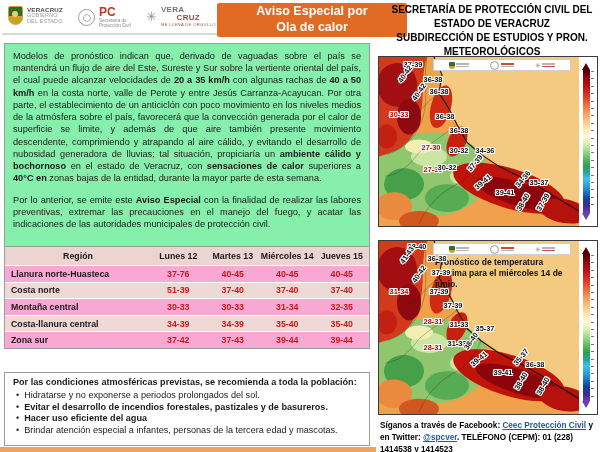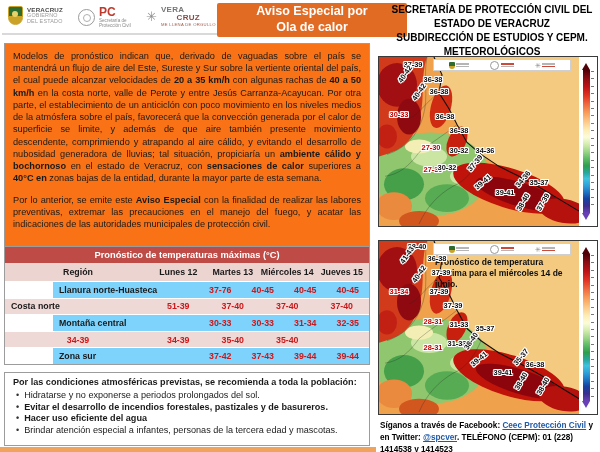--- a/index.html
+++ b/index.html
@@ -36,35 +36,35 @@
 
   .title-box{left:193px;top:3px;width:190px;height:34px;background:var(--accent-orange,#e26b24);
     border-radius:2px;display:flex;flex-direction:column;align-items:center;justify-content:center;
     color:#fff;font-weight:bold;font-size:12.5px;line-height:1.25;text-align:center;margin-left:24px;}
 
   .agency{left:386px;top:3px;width:212px;text-align:center;font-size:10px;font-weight:bold;
     line-height:1.4;color:#000;}
 
   
   .text-box{left:4px;top:43px;width:366px;height:222px;border:1px solid #9c9c9c;
-    padding:6px 8px;font-size:9.2px;line-height:1.33;text-align:justify;background:#f97316;}
+    padding:6px 8px;font-size:9.2px;line-height:1.33;text-align:justify;background:#86efac;}
   .text-box p{margin:0;}
   .text-box p + p{margin-top:9px;}
 
   .fc-table{left:4px;top:246px;width:366px;border:1px solid #9c9c9c;background:#fff;}
   .fc-title{height:16px;background:var(--table-red,#be4b45);color:#fff;font-weight:bold;
     font-size:9.3px;text-align:center;line-height:16px;}
   .trow,.thead{display:grid;grid-template-columns:146px repeat(4,1fr);}
   .thead{background:#ecd4d1;height:18px;}
   .cell{display:flex;align-items:center;font-size:8.8px;}
   .cell.c{justify-content:center;}
   .cell.l{padding-left:6px;}
   .thead .cell{font-weight:bold;color:#1a1a1a;justify-content:center;}
   .trow{height:16.6px;border-top:1px solid #fff;}
-  .trow.odd{background:#7dd3fc;margin-left:48px;}
+  .trow.odd{background:#f9a8d4;}
   .trow.even{background:#efd9d6;}
   .cell.region{font-weight:bold;color:#1a1a1a;}
   .cell.temp{font-weight:bold;color:var(--temp-red,#cc1719);}
 
   .rec-box{left:4px;top:372px;width:366px;height:74px;border:1px solid #9c9c9c;
     padding:4px 8px;background:#fff;font-size:9.1px;line-height:1.3;}
   .rec-title{font-weight:bold;margin-bottom:1px;}
   .rec-item{display:flex;}
   .rec-item::before{content:"•";margin:0 5px 0 3px;color:#333;}
   .rec-item.bold{font-weight:bold;}
@@ -142,32 +142,31 @@
   </span>
 </div>
 
 <div class="abs title-box" data-interactable="false">
   <span data-interactable="false">Aviso Especial por</span>
   <span data-interactable="false">Ola de calor</span>
 </div>
 
 <div class="abs agency" data-interactable="false">
     <div data-interactable="false">SECRETARÍA DE PROTECCIÓN CIVIL DEL ESTADO DE VERACRUZ</div>
-    <div data-interactable="false">SUBDIRECCIÓN DE ESTUDIOS Y CEPM. METEOROLÓGICOS</div>
+    <div data-interactable="false">SUBDIRECCIÓN DE ESTUDIOS Y PRON. METEOROLÓGICOS</div>
     <div data-interactable="false">Aviso Especial No_12062023 Ola de calor</div>
     <div data-interactable="false">XALAPA, VER., lunes 12 de junio de 2023/8:00 h</div>
   </div>
 
 <div class="abs text-box" data-interactable="false">
   <p data-interactable="false"><span data-interactable="false">Modelos de pronóstico indican que, derivado de vaguadas sobre el país se mantendrá un flujo de aire del Este, Sureste y Sur sobre la vertiente oriental del país, el cual puede alcanzar velocidades de </span><b data-interactable="false">20 a 35 km/h</b><span data-interactable="false"> con algunas rachas de </span><b data-interactable="false">40 a 50 km/h</b><span data-interactable="false"> en la costa norte, valle de Perote y entre Jesús Carranza-Acayucan. Por otra parte, el establecimiento de un anticiclón con poco movimiento en los niveles medios de la atmósfera sobre el país, favorecerá que la convección generada por el calor de superficie se limite, y además de que aire también presente movimiento descendente, comprimiendo y atrapando al aire cálido, y evitando el desarrollo de nubosidad generadora de lluvias; tal situación, propiciaría un </span><b data-interactable="false">ambiente cálido y bochornoso</b><span data-interactable="false"> en el estado de Veracruz, con </span><b data-interactable="false">sensaciones de calor</b><span data-interactable="false"> superiores a </span><b data-interactable="false">40°C en</b><span data-interactable="false"> zonas bajas de la entidad, durante la mayor parte de esta semana.</span></p>
   <p data-interactable="false"><span data-interactable="false">Por lo anterior, se emite este </span><b data-interactable="false">Aviso Especial</b><span data-interactable="false"> con la finalidad de realizar las labores preventivas, extremar las precauciones en el manejo del fuego, y acatar las indicaciones de las autoridades municipales de protección civil.</span></p>
 </div>
 
 <div class="abs fc-table" data-interactable="false">
-  <div class="fc-title" data-interactable="false">Pronóstico de temperaturas máximas (°C)</div>
   <div class="thead" data-interactable="false">
       <div class="cell c" data-interactable="false">Región</div>
       <div class="cell c" data-interactable="false">Lunes 12</div>
       <div class="cell c" data-interactable="false">Martes 13</div>
       <div class="cell c" data-interactable="false">Miércoles 14</div>
       <div class="cell c" data-interactable="false">Jueves 15</div>
     </div>
   <div data-interactable="false">
       <div class="trow odd" data-interactable="false">
         <div class="cell l region" data-interactable="false">Llanura norte-Huasteca</div>
@@ -184,20 +183,21 @@
         <div class="cell c temp" data-interactable="false">37-40</div>
       </div>
       <div class="trow odd" data-interactable="false">
         <div class="cell l region" data-interactable="false">Montaña central</div>
         <div class="cell c temp" data-interactable="false">30-33</div>
         <div class="cell c temp" data-interactable="false">30-33</div>
         <div class="cell c temp" data-interactable="false">31-34</div>
         <div class="cell c temp" data-interactable="false">32-35</div>
       </div>
       <div class="trow even" data-interactable="false">
+        <div class="cell l region" data-interactable="false">Costa-llanura central</div>
         <div class="cell c temp" data-interactable="false">34-39</div>
         <div class="cell c temp" data-interactable="false">34-39</div>
         <div class="cell c temp" data-interactable="false">35-40</div>
         <div class="cell c temp" data-interactable="false">35-40</div>
       </div>
       <div class="trow odd" data-interactable="false">
         <div class="cell l region" data-interactable="false">Zona sur</div>
         <div class="cell c temp" data-interactable="false">37-42</div>
         <div class="cell c temp" data-interactable="false">37-43</div>
         <div class="cell c temp" data-interactable="false">39-44</div>

